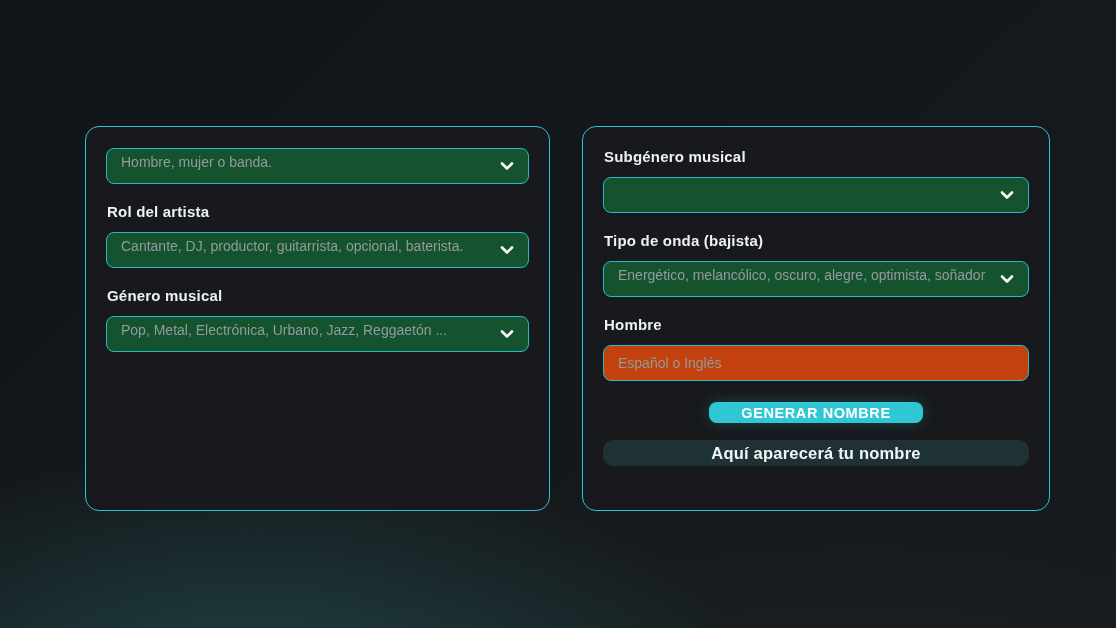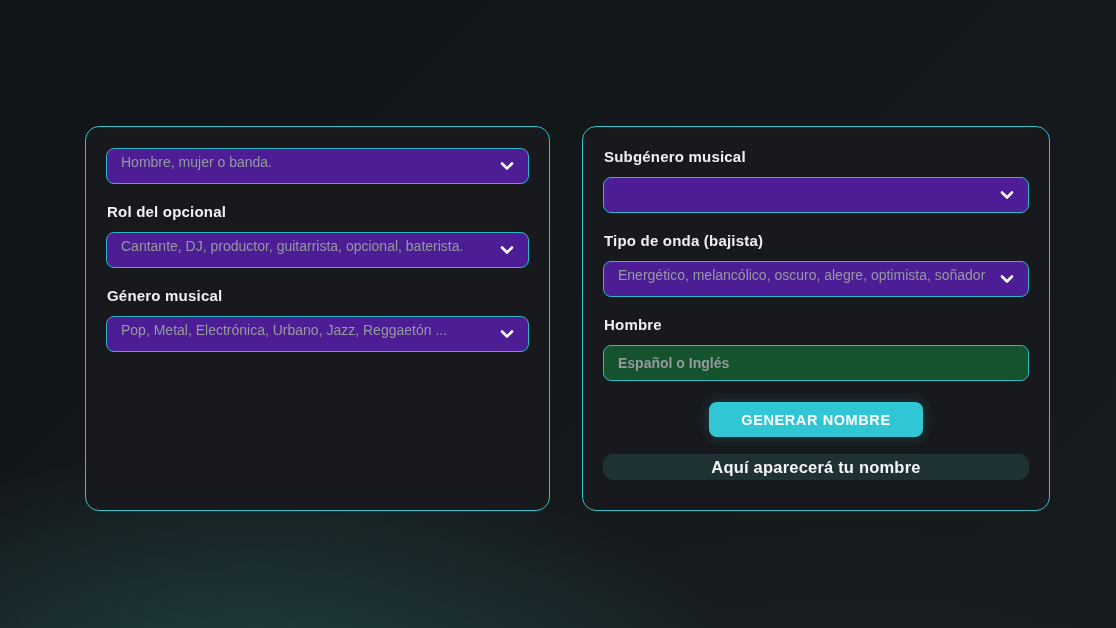--- a/index.html
+++ b/index.html
@@ -32,21 +32,21 @@
     line-height: 18px;
     margin: 0 0 11px 1px;
     letter-spacing: 0.2px;
   }
   .field-group { margin-bottom: 19px; }
 
   .select-box {
     position: relative;
     height: 36px;
     width: 100%;
-    background: #4c1d95;
+    background: #14532d;
     border: 1.5px solid #2bb8c4;
     border-radius: 8px;
     display: flex;
     align-items: center;
     padding: 0 40px 8px 14px;
     cursor: pointer;
   }
   .select-text {
     color: #949a9e;
     font-size: 14px;
@@ -58,39 +58,38 @@
     position: absolute;
     right: 13px;
     top: 50%;
     transform: translateY(-50%);
     display: flex;
   }
 
   .text-input {
     height: 36px;
     width: 100%;
-    background: #14532d;
+    background: #c2410c;
     border: 1.5px solid #2bb8c4;
     border-radius: 8px;
     padding: 0 14px;
     color: #e8ebec;
     font-size: 14px;
     font-family: "Liberation Sans", "DejaVu Sans", sans-serif;
     outline: none;
-    font-weight: bold;
   }
   .text-input::placeholder { color: #949a9e; opacity: 1; }
 
   .generate-wrap { display: flex; justify-content: center; margin-top: 21px; }
   .generate-btn {
     background: #31c6d3;
     color: #ffffff;
     border: none;
     border-radius: 8px;
-    height: 35px;
+    height: 21px;
     padding: 0 32px;
     font-size: 14.5px;
     font-weight: 700;
     letter-spacing: 0.6px;
     font-family: "Liberation Sans", "DejaVu Sans", sans-serif;
     cursor: pointer;
     box-shadow: 0 0 14px rgba(49,198,211,0.25);
   }
   .result-box {
     margin-top: 17px;
@@ -117,21 +116,21 @@
       <span class="select-text">Hombre, mujer o banda.</span>
       <span class="chevron">
         <svg width="16" height="16" viewBox="0 0 16 16">
             <path d="M3 5.5l5 5 5-5" stroke="#ffffff" stroke-width="2.6" fill="none" stroke-linecap="round" stroke-linejoin="round"></path>
           </svg>
       </span>
     </div>
   </div>
 
   <div class="field-group">
-    <span class="field-label">Rol del opcional</span>
+    <span class="field-label">Rol del artista</span>
     <div class="select-box">
       <span class="select-text">Cantante, DJ, productor, guitarrista, opcional, baterista.</span>
       <span class="chevron">
         <svg width="16" height="16" viewBox="0 0 16 16">
             <path d="M3 5.5l5 5 5-5" stroke="#ffffff" stroke-width="2.6" fill="none" stroke-linecap="round" stroke-linejoin="round"></path>
           </svg>
       </span>
     </div>
   </div>
 

